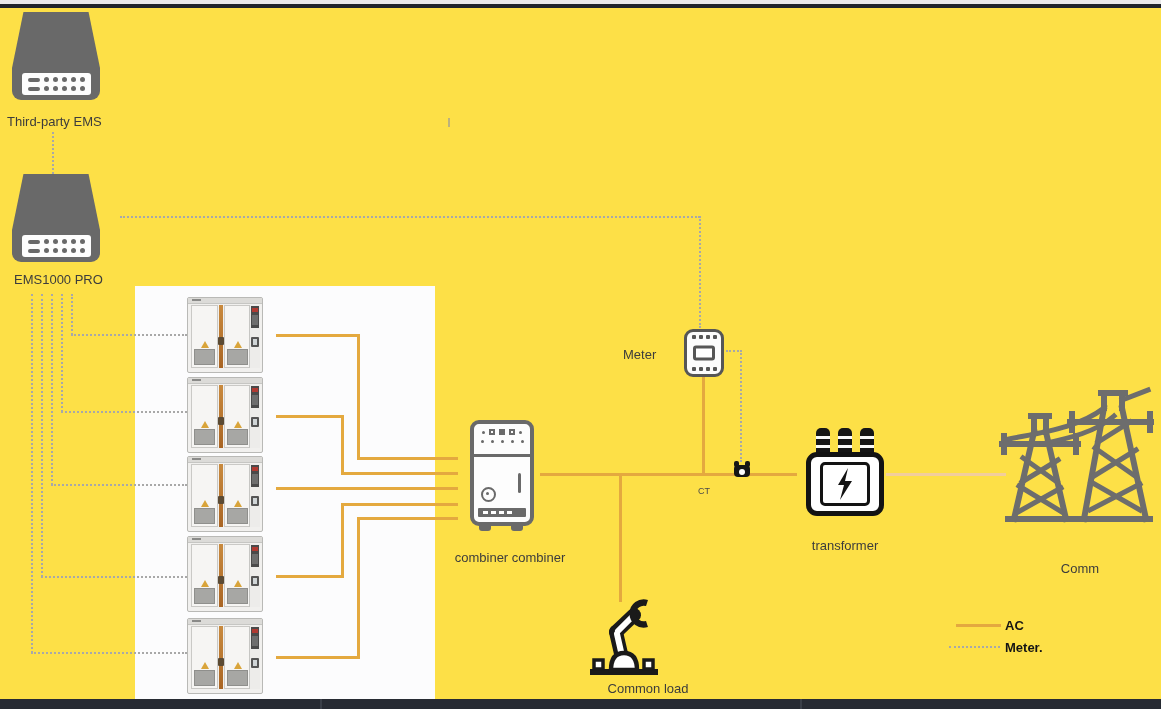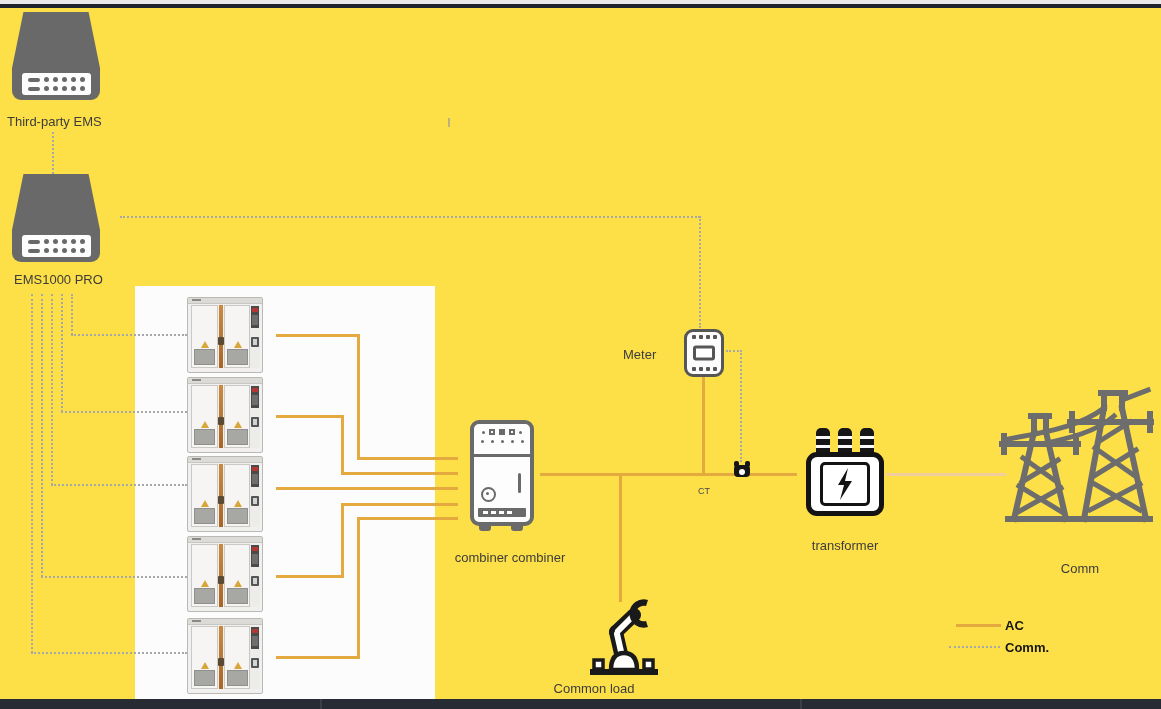--- a/index.html
+++ b/index.html
@@ -372,24 +372,24 @@
     <path d="M12,76 H80" stroke="#1a1a1a" stroke-width="6" fill="none"></path>
     <rect x="16" y="64" width="9" height="9" fill="#fff" stroke="#1a1a1a" stroke-width="3.5"></rect>
     <rect x="66" y="64" width="9" height="9" fill="#fff" stroke="#1a1a1a" stroke-width="3.5"></rect>
     <path d="M44,62 L38,36" stroke="#1a1a1a" stroke-width="14" stroke-linecap="round"></path>
     <path d="M38,36 L56,19" stroke="#1a1a1a" stroke-width="14" stroke-linecap="round"></path>
     <path d="M44,60 L39,38" stroke="#fff" stroke-width="6" stroke-linecap="round"></path>
     <path d="M40,35 L54,21" stroke="#fff" stroke-width="6" stroke-linecap="round"></path>
     <path d="M33,74 Q33,57 46,57 Q59,57 59,74 Z" fill="#fff" stroke="#1a1a1a" stroke-width="4.5"></path>
     <path d="M69,7 A11,11 0 1 0 69,28" fill="none" stroke="#1a1a1a" stroke-width="6.5"></path>
   </svg>
-  <div class="lbl center" style="left:594px;top:677px">Common load</div>
+  <div class="lbl center" style="left:648px;top:677px">Common load</div>
 
   <div class="ach legend-swatch-ac"></div>
   <div class="lbl bold" style="left:1005px;top:614px">AC</div>
   <div class="commh legend-swatch-comm"></div>
-  <div class="lbl bold" style="left:1005px;top:636px">Comm.</div>
+  <div class="lbl bold" style="left:1005px;top:636px">Meter.</div>
 
   <div class="abs bottom-bar"></div>
   <div class="abs bar-sep" style="left:320px"></div>
   <div class="abs bar-sep" style="left:800px"></div>
 
 </div>
 
 </body></html>

